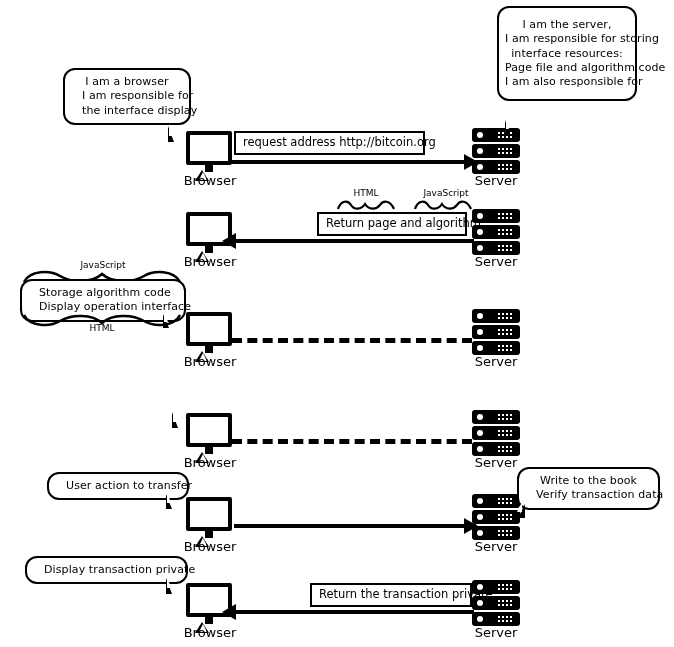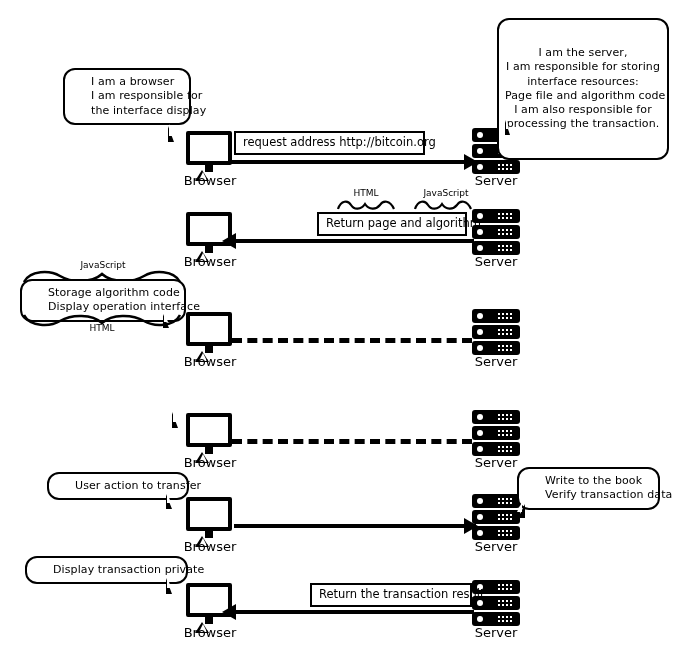--- a/index.html
+++ b/index.html
@@ -19,21 +19,21 @@
   .bubble{
     position:absolute;
     border:2px solid #000;
     border-radius:12px;
     background:#fff;
     box-sizing:border-box;
     text-align:center;
     line-height:1.30;
     font-size:11px;
     letter-spacing:0.1px;
-    padding:5px 26px;
+    padding:5px 17px;
     z-index:6;
   }
   .bubble .ln{display:block;white-space:nowrap;}
 
   
   .tail{position:absolute;width:0;height:0;z-index:7;}
 
   
   .msgbox{
     position:absolute;
@@ -152,27 +152,26 @@
 <div id="canvas">
 
   <div class="bubble" style="left:63px;top:68px;width:128px;">
     <span class="ln">I am a browser</span>
     <span class="ln">I am responsible for</span>
     <span class="ln">the interface display</span>
   </div>
   <div class="tail" style="left:168px;top:126px;border-left:6px solid #000;border-right:9px solid transparent;border-top:16px solid transparent;"></div>
   <div class="tail" style="left:169px;top:124px;border-left:4px solid #fff;border-right:7px solid transparent;border-top:12px solid transparent;"></div>
 
-  <div class="bubble" style="left:497px;top:18px;width:172px;padding:26px 6px;">
+  <div class="bubble" style="left:497px;top:6px;width:140px;padding:10px 6px;">
     <span class="ln">I am the server,</span>
     <span class="ln">I am responsible for storing</span>
     <span class="ln">interface resources:</span>
     <span class="ln">Page file and algorithm code</span>
     <span class="ln">I am also responsible for</span>
-    <span class="ln">processing the transaction.</span>
   </div>
   <div class="tail" style="left:505px;top:120px;border-left:5px solid #000;border-right:8px solid transparent;border-top:15px solid transparent;"></div>
   <div class="tail" style="left:506px;top:118px;border-left:3px solid #fff;border-right:6px solid transparent;border-top:11px solid transparent;"></div>
 
   <div class="monitor" style="left:186px;top:131px;">
     <div class="mon-screen"></div>
     <div class="mon-neck"></div>
     <div class="mon-base"></div>
     <div class="mon-base-in"></div>
   </div>
@@ -532,17 +531,17 @@
           <i style="left:12px;top:0"></i>
           <i style="left:0;top:4px"></i>
           <i style="left:4px;top:4px"></i>
           <i style="left:8px;top:4px"></i>
           <i style="left:12px;top:4px"></i>
         </span>
       </div>
   </div>
   <div class="node-label" style="left:469px;top:625px;width:54px;">Server</div>
 
-  <div class="msgbox" style="left:310px;top:583px;width:162px;">Return the transaction result</div>
+  <div class="msgbox" style="left:310px;top:583px;width:162px;">Return the transaction private</div>
   <div class="line-solid" style="left:234px;top:610px;width:240px;"></div>
   <div class="arrowhead-l" style="left:222px;top:604px;"></div>
 
 </div>
 
 </body></html>

